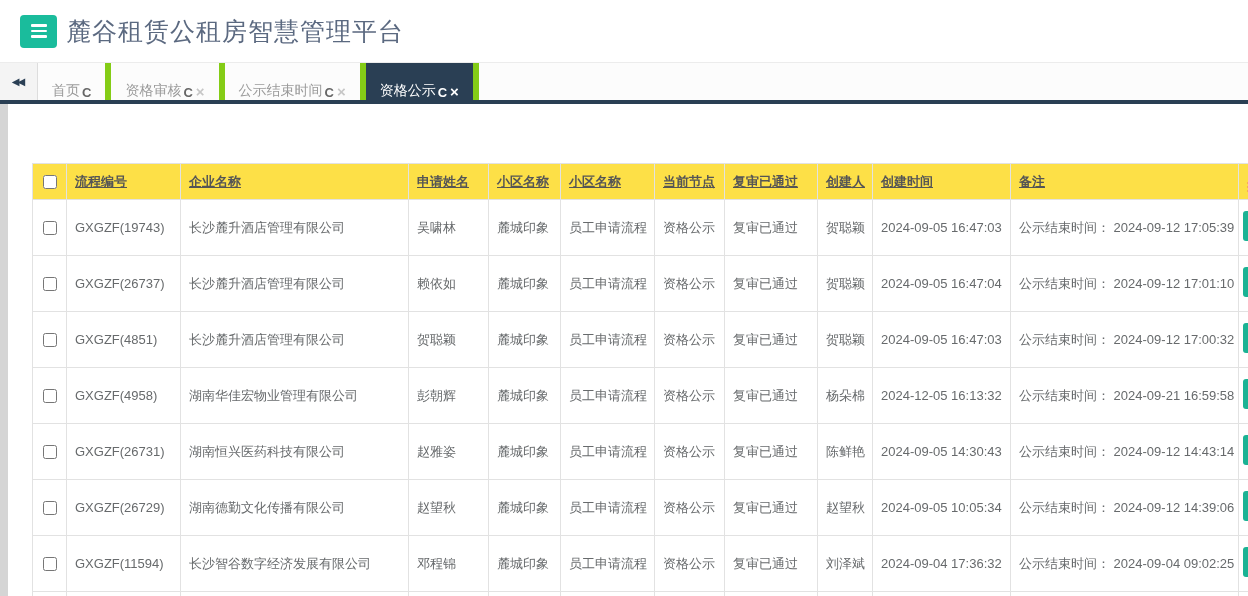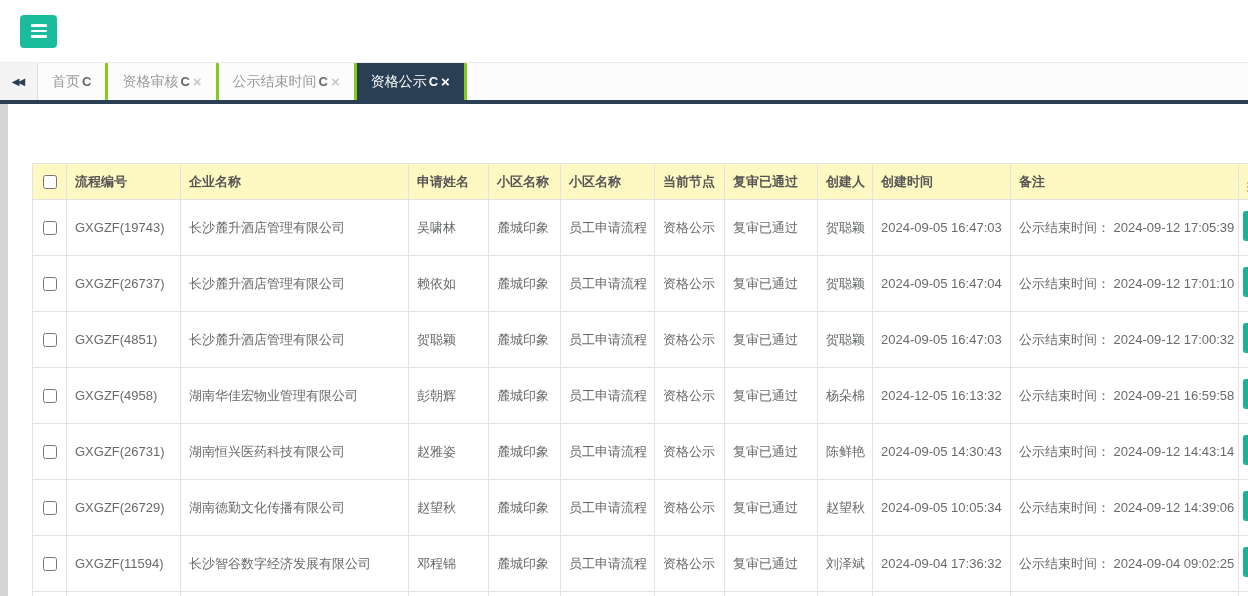--- a/index.html
+++ b/index.html
@@ -11,54 +11,55 @@
   .menu-btn { width:37px; height:33px; background:#1abc9c; border:none; border-radius:4px;
     display:flex; flex-direction:column; justify-content:center; align-items:center; gap:3px; cursor:pointer; }
   .menu-btn .bar { width:16px; height:2.5px; background:#fff; border-radius:1px; }
   .app-title { font-size:25px; color:#5b6980; margin-left:9px; letter-spacing:1px; white-space:nowrap; }
 
   
   .tabbar { height:38px; display:flex; align-items:stretch; background:#fcfcfc; border-top:1px solid #ececec; }
   .collapse-btn { width:38px; background:#f4f4f4; border-right:1px solid #ddd;
     display:flex; align-items:center; justify-content:center; color:#2a3f54;
     font-size:10px; letter-spacing:-2px; cursor:pointer; padding-right:2px; }
-  .tab { padding:0 14px; display:flex; align-items:center; font-size:14px; color:#9a9a9a;
-    border-right:3px solid #84cc16; cursor:pointer; white-space:nowrap; }
+  .tab { padding:0 14px; display:flex; align-items:flex-end; font-size:14px; color:#9a9a9a;
+    border-right:6px solid #84cc16; cursor:pointer; white-space:nowrap; }
   .tab .refresh { font-weight:bold; color:#666; margin-left:2px; font-size:13px; }
   .tab .close { color:#c7c7c7; font-weight:bold; margin-left:3px; font-size:15px; }
   .tab.active { background:#2a3f54; color:#fff; }
   .tab.active .refresh, .tab.active .close { color:#fff; }
   .dark-bar { height:4px; background:#2a3f54; }
 
   
   .content { position:relative; height:492px; background:#fff; }
   .left-strip { position:absolute; left:0; top:0; width:8px; height:100%; background:#d5d5d5; }
   .table-wrap { position:absolute; left:32px; top:59px; right:0; bottom:0; overflow:hidden; }
 
   table { border-collapse:collapse; table-layout:fixed; width:1276px; background:#fff; }
   th,td { border:1px solid #e2e2e2; font-size:13px; color:#676a6c; padding:4px 8px;
     vertical-align:middle; overflow:hidden; white-space:nowrap; }
-  thead th { background:#fef9c3; color:#555; font-weight:bold; text-align:left; height:36px; }
+  thead th { background:#fde047; color:#555; font-weight:bold; text-align:left; height:36px;text-decoration:underline; }
   tbody td { height:56px; background:#fff; }
   .cell-check { text-align:center; padding:0; }
   input[type=checkbox] { width:14px; height:14px; margin:0; cursor:pointer; vertical-align:middle; }
 
   .action-btn { width:48px; height:30px; background:#1ab394; border:none; border-radius:3px; cursor:pointer; }
   .cog-icon { display:inline-flex; flex-direction:column; gap:2px; }
   .cog-icon i { display:block; width:9px; height:2px; background:#f8ac59; }
 </style>
 </head>
 <body>
 
 <div class="app-header">
   <button class="menu-btn">
     <span class="bar"></span>
     <span class="bar"></span>
     <span class="bar"></span>
   </button>
+  <div class="app-title">麓谷租赁公租房智慧管理平台</div>
 </div>
 
 <div class="tabbar">
   <div class="collapse-btn">◀◀</div>
   <div style="display:flex;">
       <div class="tab">
         <span>首页</span>
         <span class="refresh">C</span>
       </div>
       <div class="tab">

